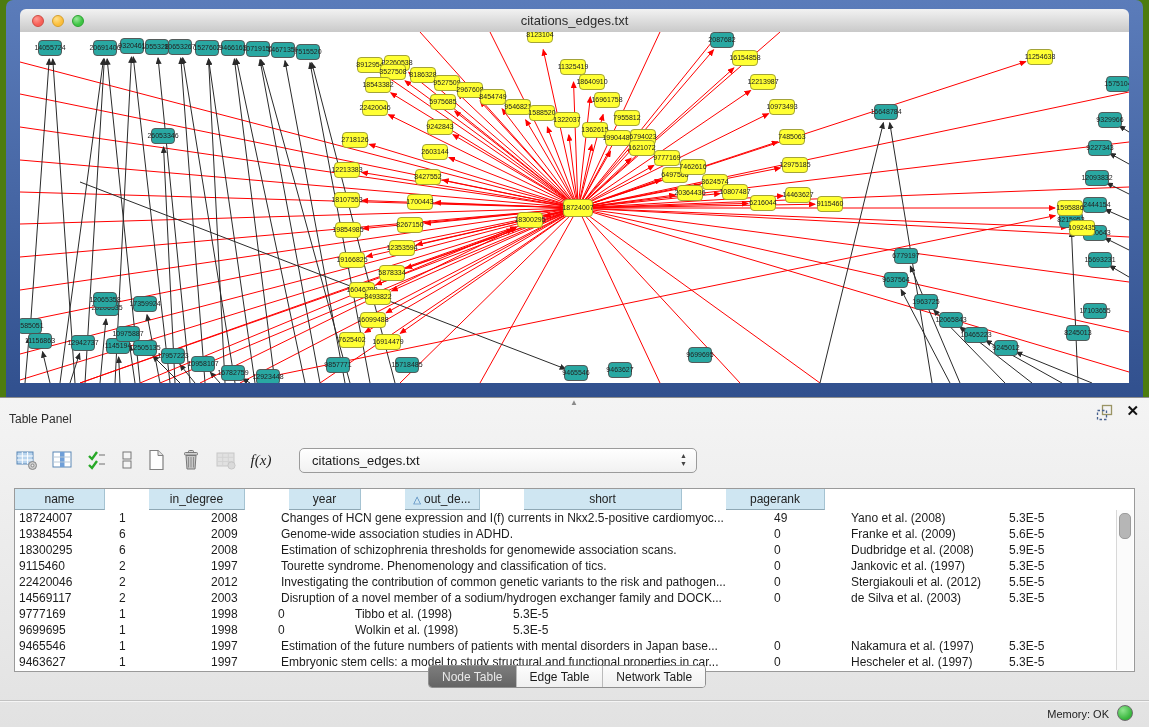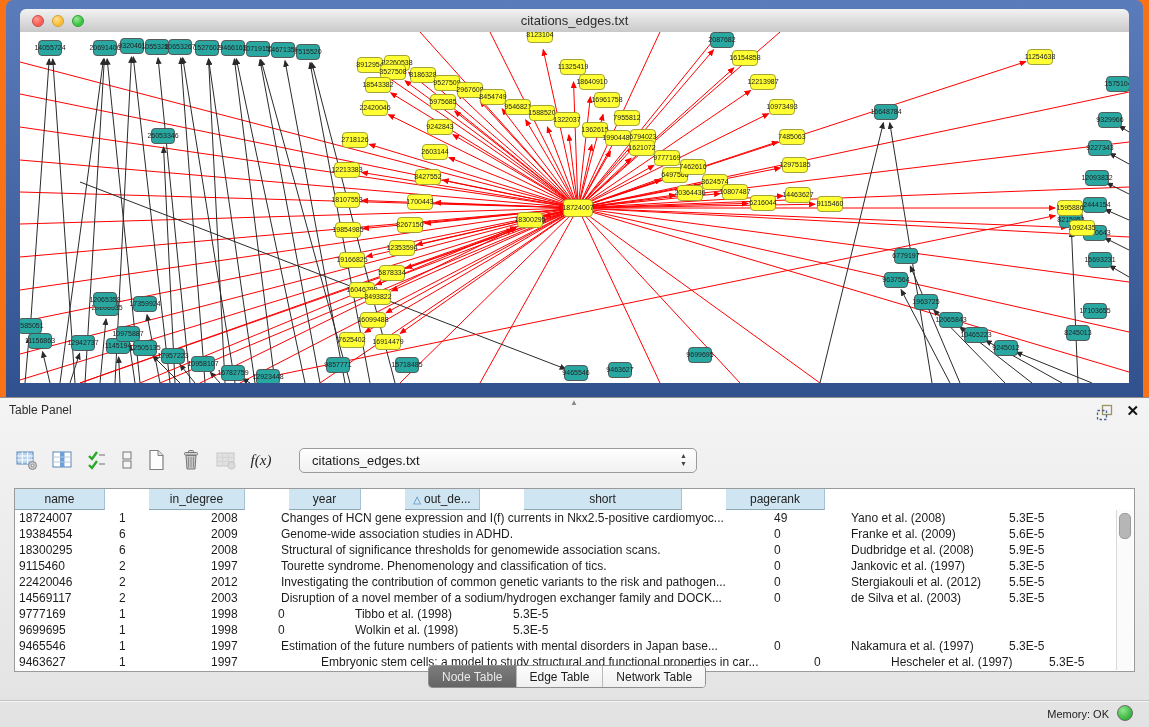--- a/index.html
+++ b/index.html
@@ -1,16 +1,16 @@
 <!DOCTYPE html>
 <html><head>
 <meta charset="utf-8">
 <style>
   html,body{margin:0;padding:0;background:#e3e3e3;font-family:"Liberation Sans",sans-serif;}
-  #screen{position:relative;width:1149px;height:727px;overflow:hidden;background:#f97316;}
+  #screen{position:relative;width:1149px;height:727px;overflow:hidden;background:#4d7c0f;}
 
   
   #net-frame{position:absolute;left:6px;top:0;width:1137px;height:397px;
     background:linear-gradient(#5b7cba,#31508e);border-radius:7px 7px 0 0;}
   #titlebar{position:absolute;left:14px;top:9px;width:1109px;height:23px;
     background:linear-gradient(#f2f2f2,#c9c9c9);border-radius:6px 6px 0 0;
     border-bottom:1px solid #8f8f8f;display:flex;align-items:center;}
   #title-text{position:absolute;left:0;right:0;text-align:center;font-size:13px;color:#2d2d2d;}
   .tl{width:12px;height:12px;border-radius:50%;margin-left:8px;box-sizing:border-box;}
   .tl.red{background:radial-gradient(circle at 35% 30%,#ff9a92,#f75f57 60%);border:1px solid #ce4a42;margin-left:12px;}
@@ -18,21 +18,21 @@
   .tl.grn{background:radial-gradient(circle at 35% 30%,#9ae89a,#3ec544 60%);border:1px solid #2aa22f;}
   #net-canvas{position:absolute;left:14px;top:32px;width:1109px;height:351px;background:#ffffff;overflow:hidden;}
   .lbl{font-family:"Liberation Sans",sans-serif;font-size:7px;fill:#222;text-anchor:middle;}
   .er{stroke:#ff0000;stroke-width:1;}
   .eb{stroke:#2a2a2a;stroke-width:1;}
 
   
   #table-panel{position:absolute;left:0;top:397px;width:1149px;height:330px;
     background:linear-gradient(#f4f4f4,#e2e2e2);border-top:1px solid #8e8e8e;box-sizing:border-box;}
   #panel-header{position:absolute;left:0;top:0;width:100%;height:28px;}
-  #panel-title{position:absolute;left:9px;top:5px;font-size:12px;color:#2e2e2e;}
+  #panel-title{position:absolute;left:9px;top:14px;font-size:12px;color:#2e2e2e;}
   #float-btn{position:absolute;right:36px;top:6px;width:17px;height:17px;cursor:pointer;}
   #close-btn{position:absolute;right:10px;top:4px;font-size:15px;font-weight:bold;color:#111;cursor:pointer;}
   #grip{position:absolute;left:570px;top:0px;font-size:8px;color:#8a8a8a;}
 
   #toolbar{position:absolute;left:14px;top:44px;height:36px;display:flex;align-items:center;gap:9px;}
   .tbtn{width:26px;height:28px;border:none;background:transparent;display:flex;align-items:center;justify-content:center;padding:0;cursor:pointer;}
   .tbtn.narrow{width:15px;}
   .fx{font-family:"Liberation Serif",serif;font-style:italic;font-size:15px;color:#1d1d1d;}
   #dropdown{margin-left:16px;width:396px;height:23px;border:1px solid #9b9b9b;border-radius:5px;
     background:linear-gradient(#ffffff,#f1f1f1);position:relative;display:flex;align-items:center;cursor:pointer;}
@@ -556,21 +556,21 @@
             <div class="td" style="width: 72px; padding-left: 10px;">2009</div>
             <div class="td" style="width: 496px; padding-left: 8px;">Genome-wide association studies in ADHD.</div>
             <div class="td" style="width: 75px; padding-left: 5px;">0</div>
             <div class="td" style="width: 158px; padding-left: 7px;">Franke et al. (2009)</div>
             <div class="td" style="width: 99px; padding-left: 7px;">5.6E-5</div>
           </div>
           <div class="tr">
             <div class="td" style="width: 90px; padding-left: 4px;">18300295</div>
             <div class="td" style="width: 96px; padding-left: 14px;">6</div>
             <div class="td" style="width: 72px; padding-left: 10px;">2008</div>
-            <div class="td" style="width: 496px; padding-left: 8px;">Structural of significance thresholds for genomewide association scans.</div>
+            <div class="td" style="width: 496px; padding-left: 8px;">Estimation of schizophrenia thresholds for genomewide association scans.</div>
             <div class="td" style="width: 75px; padding-left: 5px;">0</div>
             <div class="td" style="width: 158px; padding-left: 7px;">Dudbridge et al. (2008)</div>
             <div class="td" style="width: 99px; padding-left: 7px;">5.9E-5</div>
           </div>
           <div class="tr">
             <div class="td" style="width: 90px; padding-left: 4px;">9115460</div>
             <div class="td" style="width: 96px; padding-left: 14px;">2</div>
             <div class="td" style="width: 72px; padding-left: 10px;">1997</div>
             <div class="td" style="width: 496px; padding-left: 8px;">Tourette syndrome. Phenomenology and classification of tics.</div>
             <div class="td" style="width: 75px; padding-left: 5px;">0</div>
@@ -617,21 +617,21 @@
             <div class="td" style="width: 72px; padding-left: 10px;">1997</div>
             <div class="td" style="width: 496px; padding-left: 8px;">Estimation of the future numbers of patients with mental disorders in Japan base...</div>
             <div class="td" style="width: 75px; padding-left: 5px;">0</div>
             <div class="td" style="width: 158px; padding-left: 7px;">Nakamura et al. (1997)</div>
             <div class="td" style="width: 99px; padding-left: 7px;">5.3E-5</div>
           </div>
           <div class="tr">
             <div class="td" style="width: 90px; padding-left: 4px;">9463627</div>
             <div class="td" style="width: 96px; padding-left: 14px;">1</div>
             <div class="td" style="width: 72px; padding-left: 10px;">1997</div>
-            <div class="td" style="width: 496px; padding-left: 8px; margin-left: 40px;">Embryonic stem cells: a model to study structural and functional properties in car...</div>
+            <div class="td" style="width: 496px; padding-left: 8px;">Embryonic stem cells: a model to study structural and functional properties in car...</div>
             <div class="td" style="width: 75px; padding-left: 5px;">0</div>
             <div class="td" style="width: 158px; padding-left: 7px;">Hescheler et al. (1997)</div>
             <div class="td" style="width: 99px; padding-left: 7px;">5.3E-5</div>
           </div>
         </div>
       <div id="vscroll">
         <div id="vthumb"></div>
       </div>
     </div>
 

